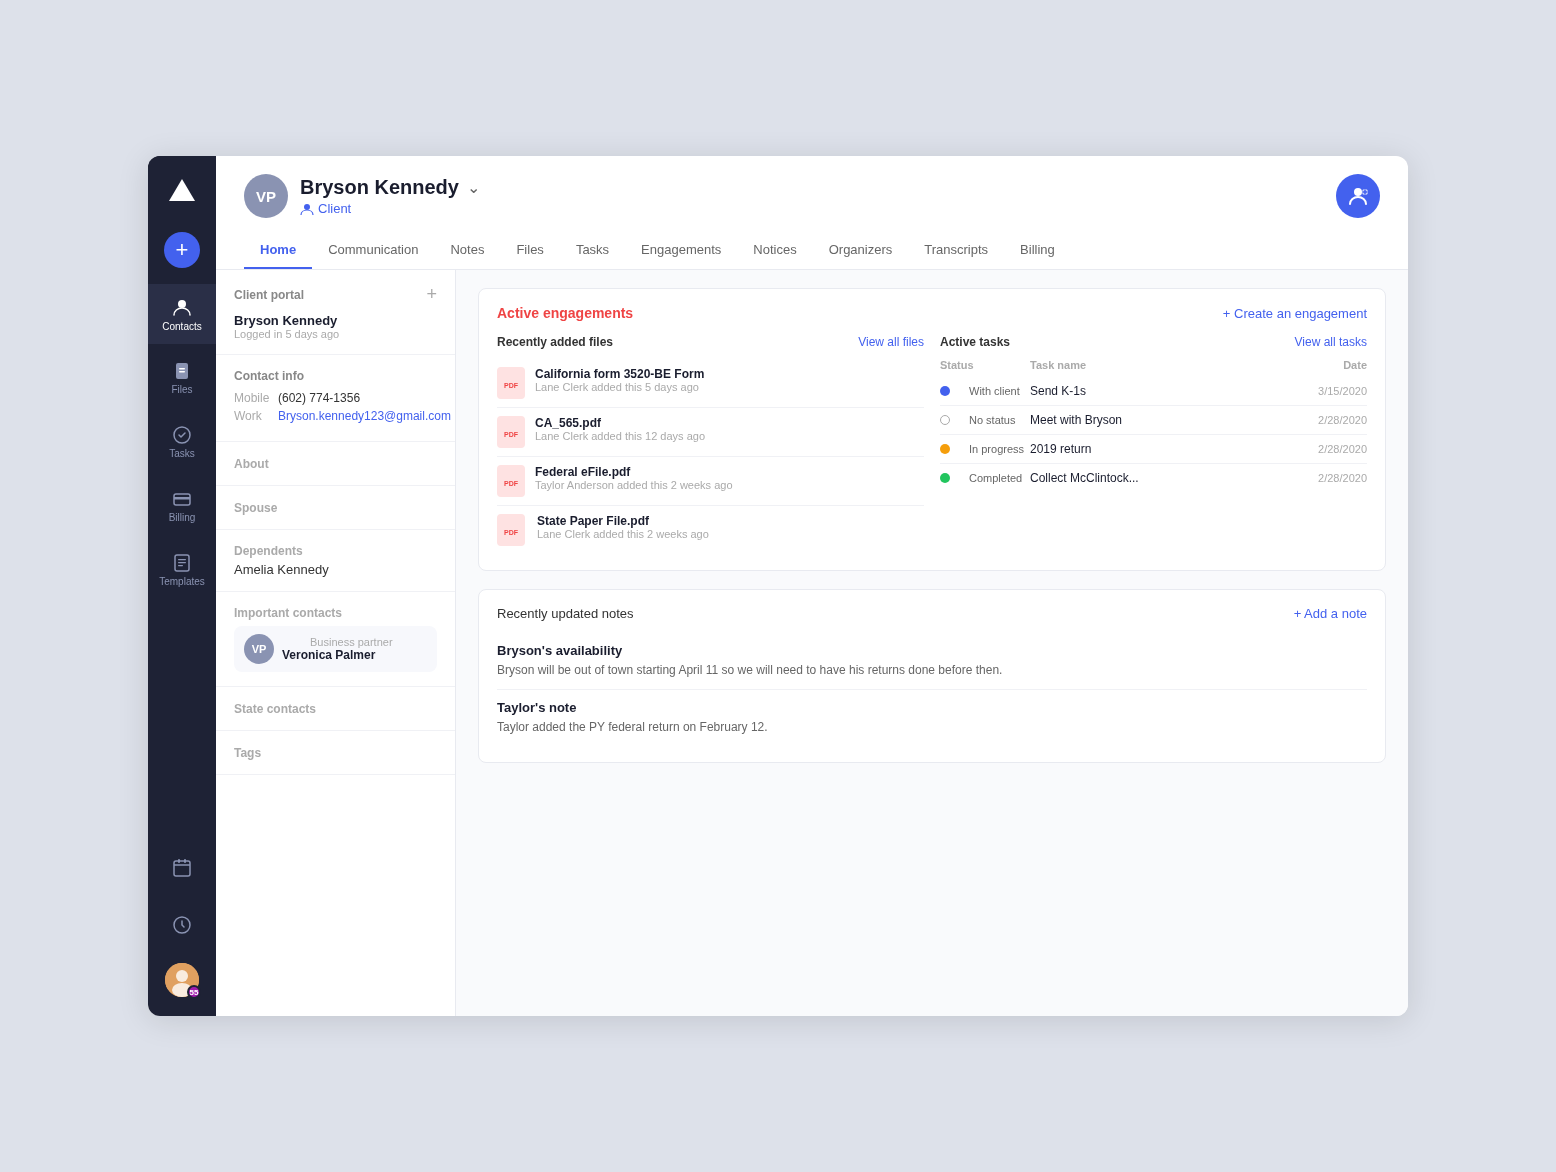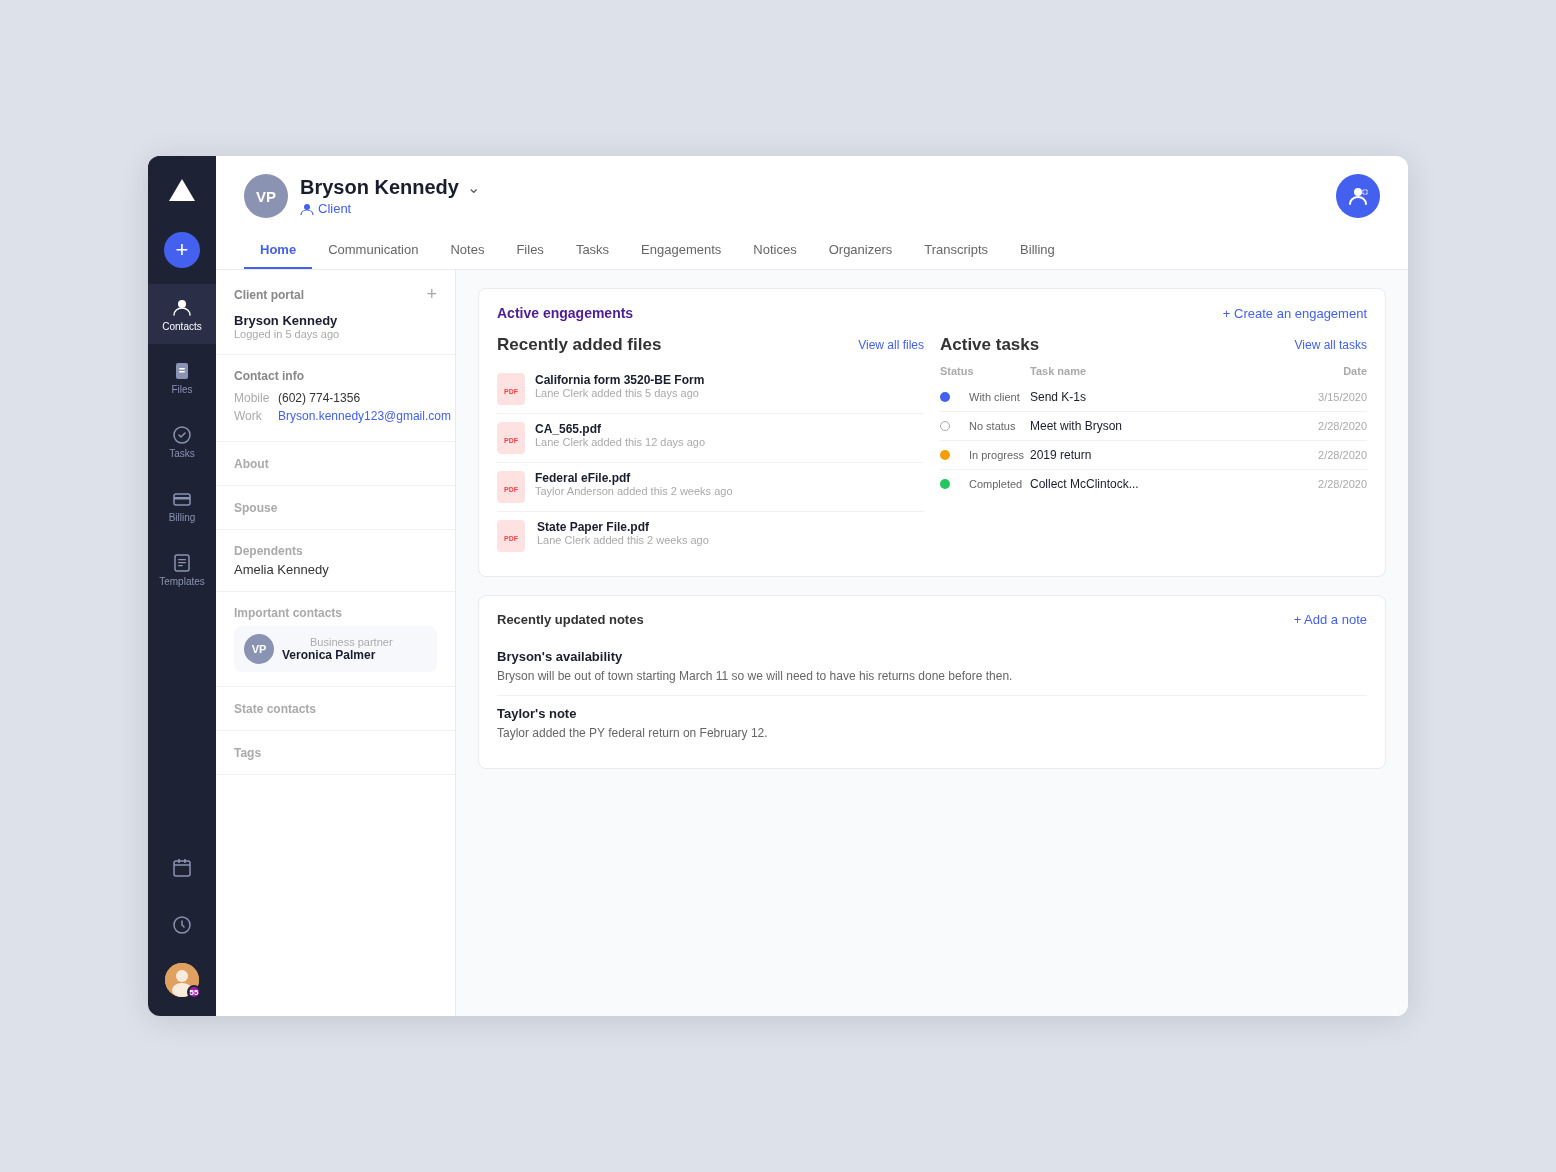--- a/index.html
+++ b/index.html
@@ -350,21 +350,21 @@
     }
     .engagements-header {
       display: flex;
       align-items: center;
       justify-content: space-between;
       margin-bottom: 14px;
     }
     .engagements-title {
       font-size: 14px;
       font-weight: 700;
-      color: #4c1d95;
+      color: #ef4444;
     }
     .create-link {
       color: #4361ee;
       font-size: 13px;
       cursor: pointer;
     }
     .two-col {
       display: flex;
       gap: 16px;
     }
@@ -374,21 +374,21 @@
     .tasks-col {
       flex: 1;
     }
     .col-header {
       display: flex;
       align-items: center;
       justify-content: space-between;
       margin-bottom: 10px;
     }
     .col-title {
-      font-size: 17px;
+      font-size: 12px;
       font-weight: 600;
       color: #333;
     }
     .view-all-link {
       color: #4361ee;
       font-size: 12px;
       cursor: pointer;
     }
     .file-item {
       display: flex;
@@ -476,21 +476,21 @@
       padding: 16px 18px;
     }
     .notes-header {
       display: flex;
       align-items: center;
       justify-content: space-between;
       margin-bottom: 12px;
     }
     .notes-title {
       font-size: 13px;
-      font-weight: 700;
+      font-weight: 400;
       color: #333;
     }
     .add-note-link {
       color: #4361ee;
       font-size: 13px;
       cursor: pointer;
     }
     .note-item {
       padding: 10px 0;
       border-bottom: 1px solid #f0f1f5;
@@ -821,21 +821,21 @@
             </div>
           </div>
 
           <div class="notes-card">
             <div class="notes-header">
               <span class="notes-title">Recently updated notes</span>
               <span class="add-note-link">+ Add a note</span>
             </div>
             <div class="note-item">
               <div class="note-title">Bryson's availability</div>
-              <div class="note-body">Bryson will be out of town starting March 11 so we will need to have his returns done before then.</div>
+              <div class="note-body">Bryson will be out of town starting April 11 so we will need to have his returns done before then.</div>
             </div>
             <div class="note-item">
               <div class="note-title">Taylor's note</div>
               <div class="note-body">Taylor added the PY federal return on February 12.</div>
             </div>
           </div>
         </div>
       </div>
     </div>
   </div>

